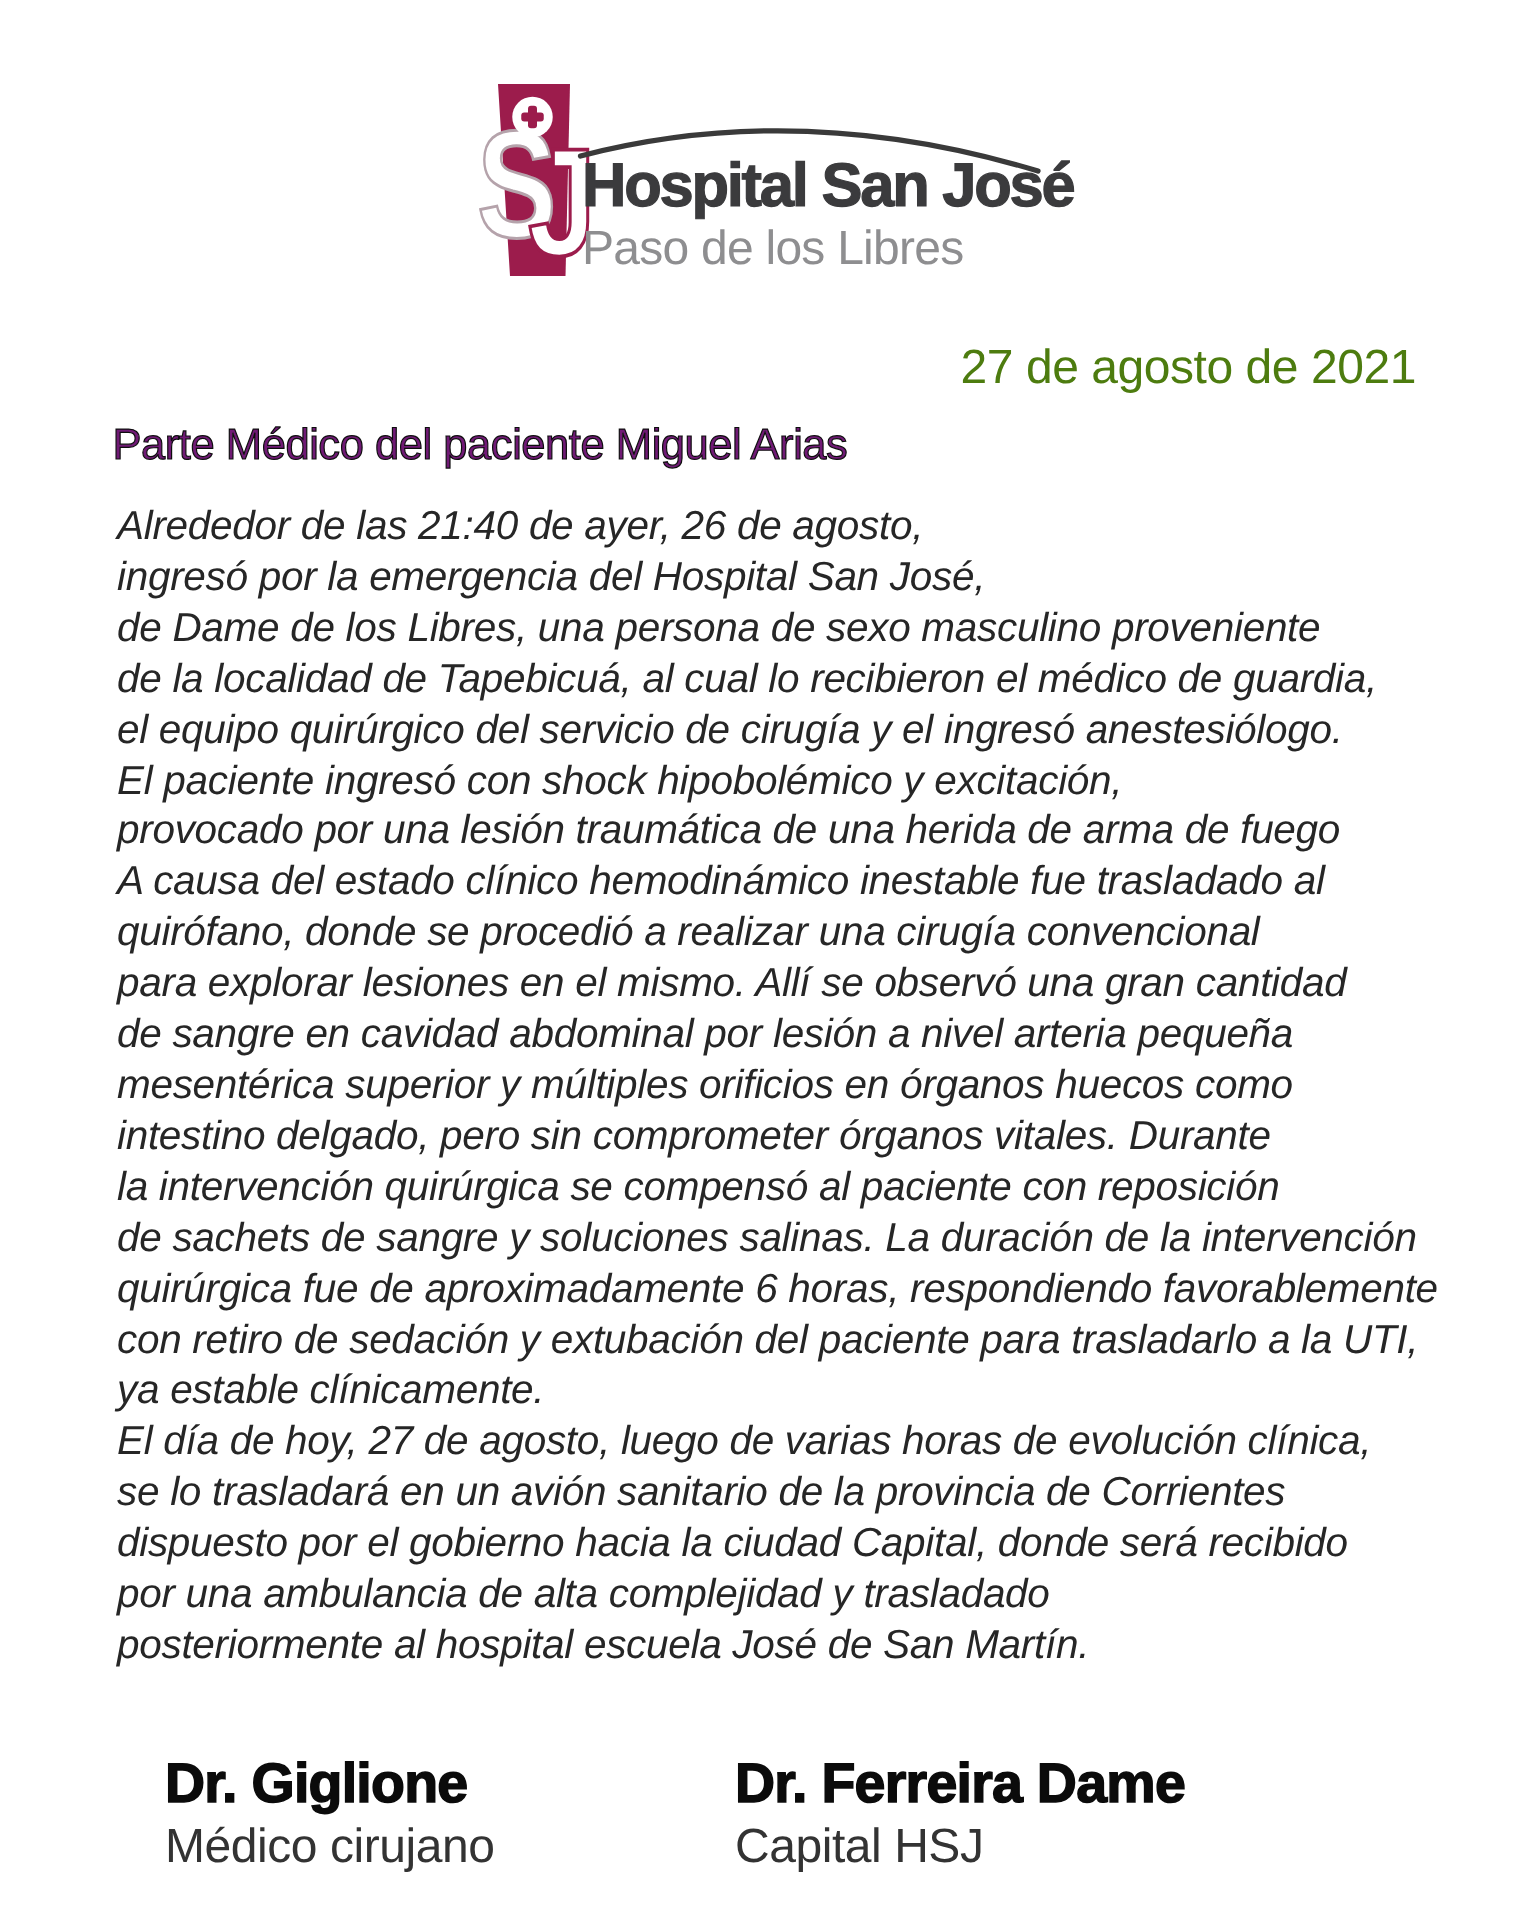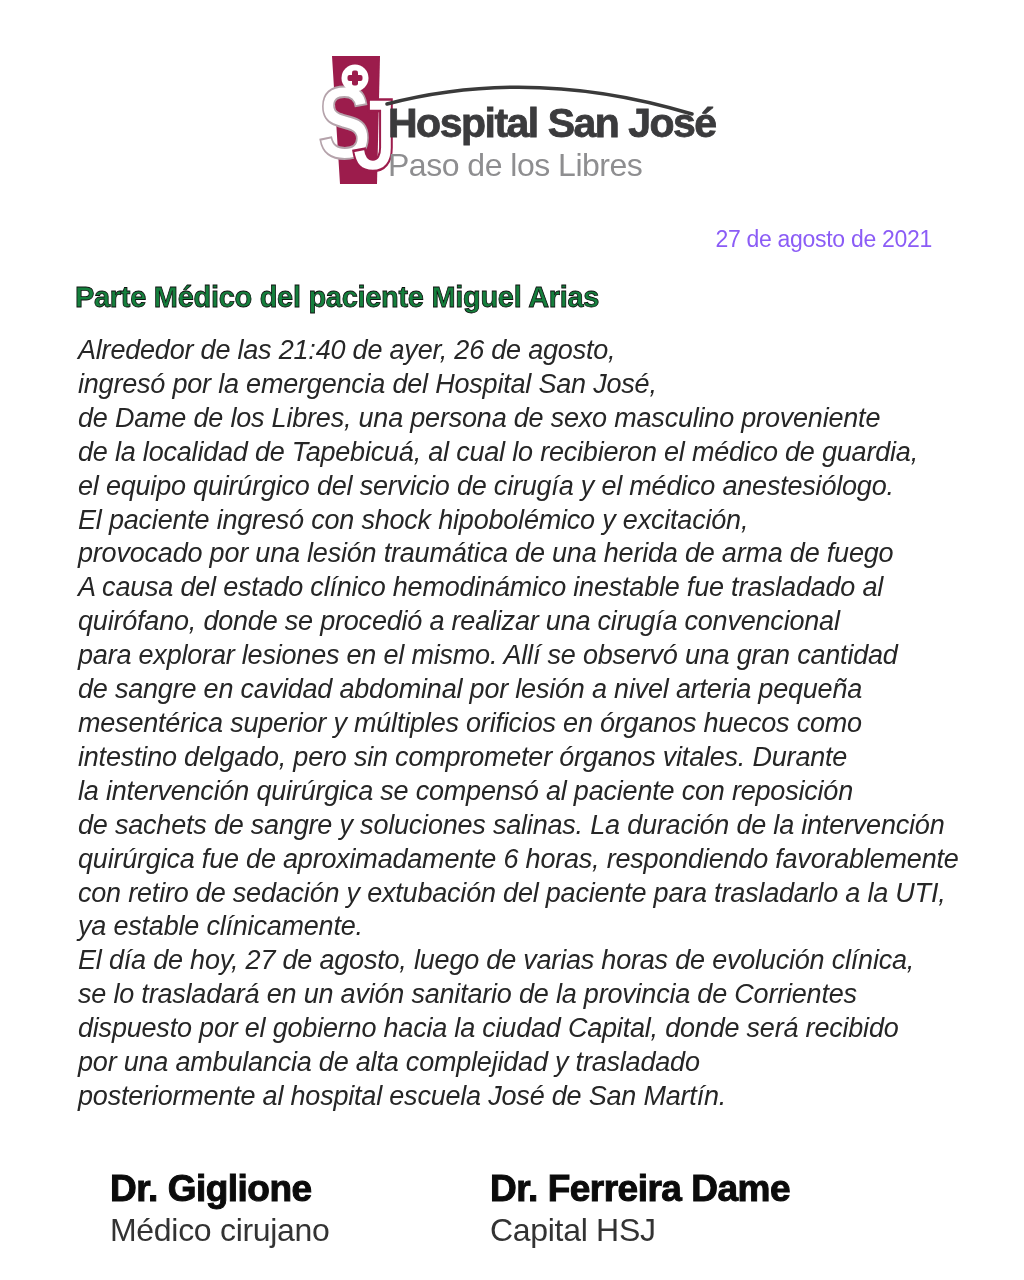--- a/index.html
+++ b/index.html
@@ -61,31 +61,31 @@
     left: 388px; top: 147px;
     font-size: 32px; font-weight: 400;
     letter-spacing: -0.5px;
     color: #8e8e90;
     white-space: nowrap;
   }
 
   
   .date {
     position: absolute;
-    right: 92px; top: 226px;
-    font-size: 23px;
-    color: #8b5cf6;
+    right: 80px; top: 226px;
+    font-size: 32px;
+    color: #4d7c0f;
     letter-spacing: -0.3px;
     white-space: nowrap;
   }
   .title {
     position: absolute;
     left: 75px; top: 281px;
-    font-size: 29px; font-weight: 700;
-    color: #15803d;
+    font-size: 29px; font-weight: 400;
+    color: #701a75;
     letter-spacing: -0.3px;
     -webkit-text-stroke: 0.8px #0d0d0d;
     white-space: nowrap;
   }
   .body-text {
     position: absolute;
     left: 78px; top: 334px;
     width: 895px;
   }
   .body-text p {
@@ -141,21 +141,21 @@
 
   <div class="date">27 de agosto de 2021</div>
 
   <h1 class="title">Parte Médico del paciente Miguel Arias</h1>
 
   <main class="body-text">
       <p>Alrededor de las 21:40 de ayer, 26 de agosto,</p>
       <p>ingresó por la emergencia del Hospital San José,</p>
       <p>de Dame de los Libres, una persona de sexo masculino proveniente</p>
       <p>de la localidad de Tapebicuá, al cual lo recibieron el médico de guardia,</p>
-      <p>el equipo quirúrgico del servicio de cirugía y el médico anestesiólogo.</p>
+      <p>el equipo quirúrgico del servicio de cirugía y el ingresó anestesiólogo.</p>
       <p>El paciente ingresó con shock hipobolémico y excitación,</p>
       <p>provocado por una lesión traumática de una herida de arma de fuego</p>
       <p>A causa del estado clínico hemodinámico inestable fue trasladado al</p>
       <p>quirófano, donde se procedió a realizar una cirugía convencional</p>
       <p>para explorar lesiones en el mismo. Allí se observó una gran cantidad</p>
       <p>de sangre en cavidad abdominal por lesión a nivel arteria pequeña</p>
       <p>mesentérica superior y múltiples orificios en órganos huecos como</p>
       <p>intestino delgado, pero sin comprometer órganos vitales. Durante</p>
       <p>la intervención quirúrgica se compensó al paciente con reposición</p>
       <p>de sachets de sangre y soluciones salinas. La duración de la intervención</p>

